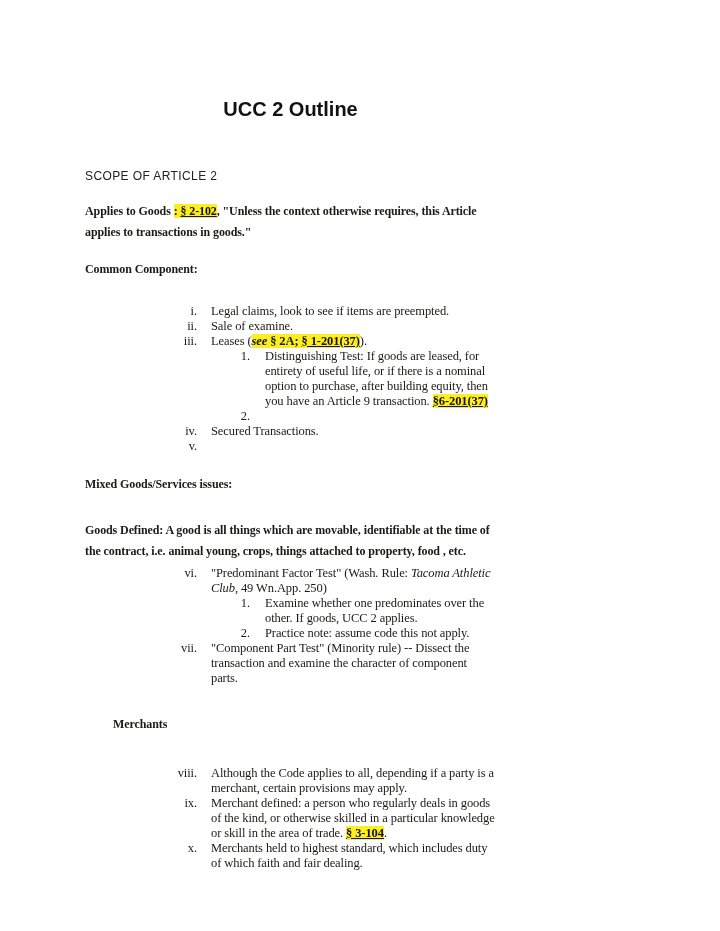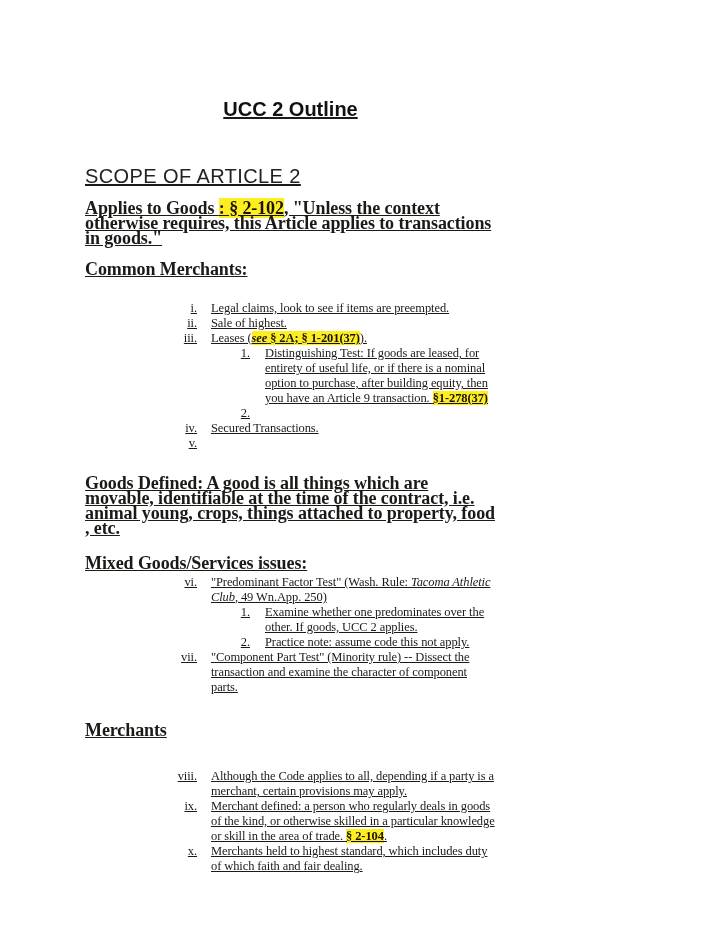--- a/index.html
+++ b/index.html
@@ -8,53 +8,52 @@
     font-family:"Liberation Serif", serif;
     color:#1c1a17;
     width:720px;
   }
   .page {
     width:581px; height:931px;
     background:#ffffff;
     padding:98px 85px 0 85px;
     overflow:hidden;
     position:relative;
-    text-decoration:underline;
   }
   .title {
     font-family:"Liberation Sans", sans-serif;
     font-weight:bold;
     font-size:20px;
     line-height:23px;
     text-align:center;
     color:#111111;
   }
   .heading {
     font-family:"Liberation Sans", sans-serif;
-    font-size:20px;
+    font-size:12px;
     line-height:18px;
     letter-spacing:0.4px;
     color:#222222;
     margin-top:46px;
   }
   .para {
-    font-size:18px;
-    line-height:15px;
+    font-size:12px;
+    line-height:21px;
     letter-spacing:-0.1px;
   }
   .b { font-weight:bold; }
   .i { font-style:italic; }
   .applies { margin-top:16px; }
   .common { margin-top:16px; }
   .list { margin-top:24px; }
   .list2 { margin-top:4px; }
   .list3 { margin-top:31px; }
   .gd { margin-top:25px; }
   .mixed { margin-top:20px; }
-  .merchants { margin-top:28px; }
+  .merchants { margin-top:28px;margin-left:28px; }
   .row {
     display:flex;
     font-size:12.5px;
     line-height:15px;
     letter-spacing:-0.1px;
   }
   .row .m {
     flex:0 0 126px;
     text-align:right;
     padding-right:14px;
@@ -76,54 +75,54 @@
 <body>
 
 <div class="page">
 
   <div class="title">UCC 2 Outline</div>
 
   <div class="heading">SCOPE OF ARTICLE 2</div>
 
   <p class="para b applies"><span>Applies to Goods </span><span class="hl">: </span><span class="hl lnk">§ 2-102</span><span>, "Unless the context otherwise requires, this Article applies to transactions in goods."</span></p>
 
-  <p class="para b common">Common Merchants:</p>
+  <p class="para b common">Common Component:</p>
 
   <div class="list">
     <div class="row">
       <span class="m">i.</span>
       <span class="t">Legal claims, look to see if items are preempted.</span>
     </div>
     <div class="row">
       <span class="m">ii.</span>
-      <span class="t">Sale of highest.</span>
+      <span class="t">Sale of examine.</span>
     </div>
     <div class="row">
       <span class="m">iii.</span>
       <span class="t"><span>Leases (</span><span class="hl b i">see</span><span class="hl b"> § 2A; </span><span class="hl lnk">§ 1-201(37)</span><span>).</span></span>
     </div>
     <div class="row sub">
       <span class="m">1.</span>
-      <span class="t"><span>Distinguishing Test: If goods are leased, for entirety of useful life, or if there is a nominal option to purchase, after building equity, then you have an Article 9 transaction. </span><span class="hl lnk">§1-278(37)</span></span>
+      <span class="t"><span>Distinguishing Test: If goods are leased, for entirety of useful life, or if there is a nominal option to purchase, after building equity, then you have an Article 9 transaction. </span><span class="hl lnk">§6-201(37)</span></span>
     </div>
     <div class="row sub">
       <span class="m">2.</span>
     </div>
     <div class="row">
       <span class="m">iv.</span>
       <span class="t">Secured Transactions.</span>
     </div>
     <div class="row">
       <span class="m">v.</span>
     </div>
   </div>
 
+  <p class="para b mixed">Mixed Goods/Services issues:</p>
+
   <p class="para b gd">Goods Defined: A good is all things which are movable, identifiable at the time of the contract, i.e. animal young, crops, things attached to property, food , etc.</p>
-
-  <p class="para b mixed">Mixed Goods/Services issues:</p>
 
   <div class="list list2">
     <div class="row">
       <span class="m">vi.</span>
       <span class="t"><span>"Predominant Factor Test" (Wash. Rule: </span><span class="i">Tacoma Athletic Club</span><span>, 49 Wn.App. 250)</span></span>
     </div>
     <div class="row sub">
       <span class="m">1.</span>
       <span class="t">Examine whether one predominates over the other. If goods, UCC 2 applies.</span>
     </div>
@@ -139,21 +138,21 @@
 
   <p class="para b merchants">Merchants</p>
 
   <div class="list list3">
     <div class="row">
       <span class="m">viii.</span>
       <span class="t">Although the Code applies to all, depending if a party is a merchant, certain provisions may apply.</span>
     </div>
     <div class="row">
       <span class="m">ix.</span>
-      <span class="t"><span>Merchant defined: a person who regularly deals in goods of the kind, or otherwise skilled in a particular knowledge or skill in the area of trade. </span><span class="hl lnk">§ 2-104</span><span>.</span></span>
+      <span class="t"><span>Merchant defined: a person who regularly deals in goods of the kind, or otherwise skilled in a particular knowledge or skill in the area of trade. </span><span class="hl lnk">§ 3-104</span><span>.</span></span>
     </div>
     <div class="row">
       <span class="m">x.</span>
       <span class="t">Merchants held to highest standard, which includes duty of which faith and fair dealing.</span>
     </div>
   </div>
 
 </div>
 
 </body></html>

